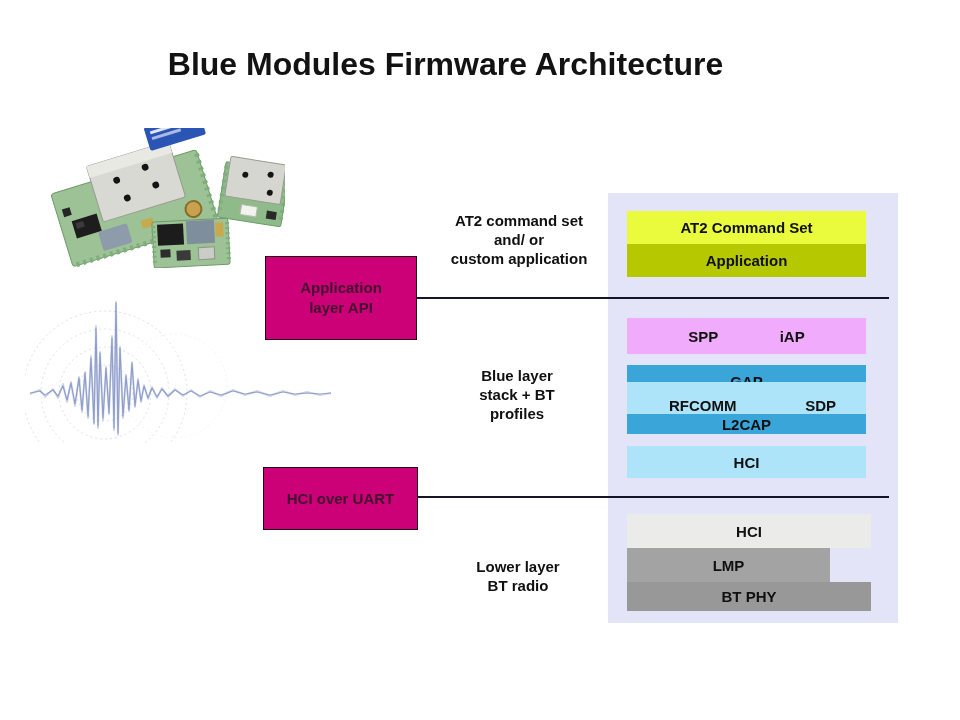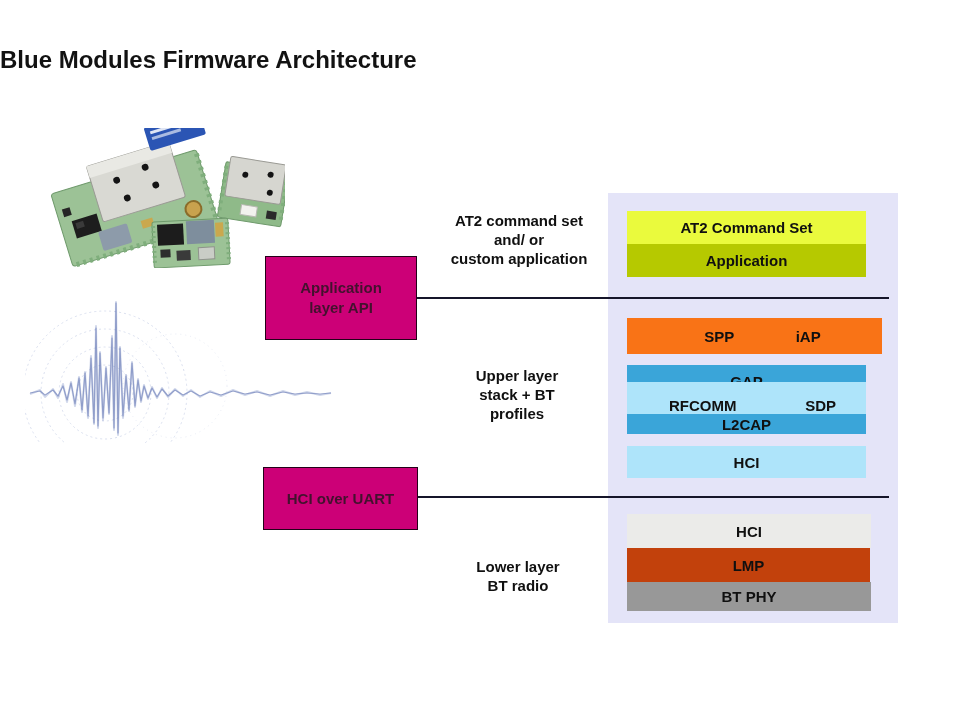--- a/index.html
+++ b/index.html
@@ -3,44 +3,44 @@
 <meta charset="utf-8">
 <style>
   html,body{margin:0;padding:0;}
   body{
     width:960px;height:720px;background:#ffffff;position:relative;overflow:hidden;
     font-family:"Liberation Sans","DejaVu Sans",sans-serif;
   }
   .abs{position:absolute;}
   
   .title{
-    left:0;top:46px;width:891px;text-align:left;
-    font-size:24px;font-weight:bold;color:#121212;letter-spacing:0px;
+    left:0;top:46px;width:891px;text-align:center;
+    font-size:32px;font-weight:bold;color:#121212;letter-spacing:0px;
   }
   
   .panel{left:608px;top:193px;width:290px;height:430px;background:#E4E4F8;}
   
   .row{
     position:absolute;display:flex;align-items:center;justify-content:center;
     font-size:15px;font-weight:bold;color:#101010;
   }
   .row.split{justify-content:space-evenly;}
   .row.split2{justify-content:space-between;padding:0 30px 0 42px;box-sizing:border-box;}
   
   .r-at2   {left:627px;top:211px;width:239px;height:33px;background:#EAFA3D;}
   .r-app   {left:627px;top:244px;width:239px;height:33px;background:#B6C900;}
   
-  .r-spp   {left:627px;top:318px;width:239px;height:36px;background:#f97316;padding-left:16px;}
+  .r-spp   {left:627px;top:318px;width:239px;height:36px;background:#f0abfc;}
   .r-gap   {left:627px;top:350px;width:239px;height:32px;background:#3AA5D9;margin-top:15px;}
   .r-rfcomm{left:627px;top:382px;width:239px;height:32px;background:#AEE4FA;align-items:flex-end;}
   .r-l2cap {left:627px;top:414px;width:239px;height:20px;background:#3AA5D9;}
   .r-hci   {left:627px;top:446px;width:239px;height:32px;background:#AEE4FA;}
   
   .r-hci2  {left:627px;top:514px;width:244px;height:34px;background:#EBEBE9;}
-  .r-lmp   {left:627px;top:548px;width:243px;height:34px;background:#c2410c;}
+  .r-lmp   {left:627px;top:548px;width:203px;height:34px;background:#a3a3a3;}
   .r-btphy {left:627px;top:582px;width:244px;height:29px;background:#989898;text-align:right;}
   
   .mbox{
     position:absolute;background:#CC0077;border:1px solid #240018;
     display:flex;align-items:center;justify-content:center;text-align:center;
     font-size:15px;font-weight:bold;color:#43122e;line-height:20px;white-space:pre-line;
   }
   .mbox-api{left:265px;top:256px;width:150px;height:82px;}
   .mbox-uart{left:263px;top:467px;width:153px;height:61px;}
   
@@ -163,17 +163,17 @@
 <div class="hline hline1"></div>
 <div class="hline hline2"></div>
 
 <div class="mbox mbox-api">Application
 layer API</div>
 <div class="mbox mbox-uart">HCI over UART</div>
 
 <div class="annot annot-at2">AT2 command set
 and/ or
 custom application</div>
-<div class="annot annot-up">Upper layer
+<div class="annot annot-up">Blue layer
 stack + BT
 profiles</div>
 <div class="annot annot-low">Lower layer
 BT radio</div>
 
 </body></html>

